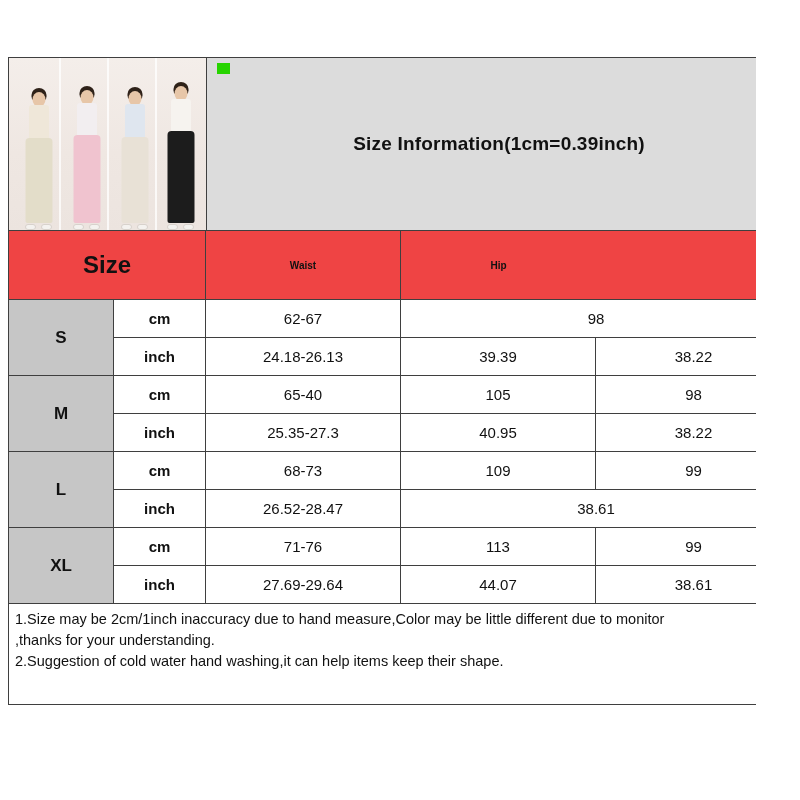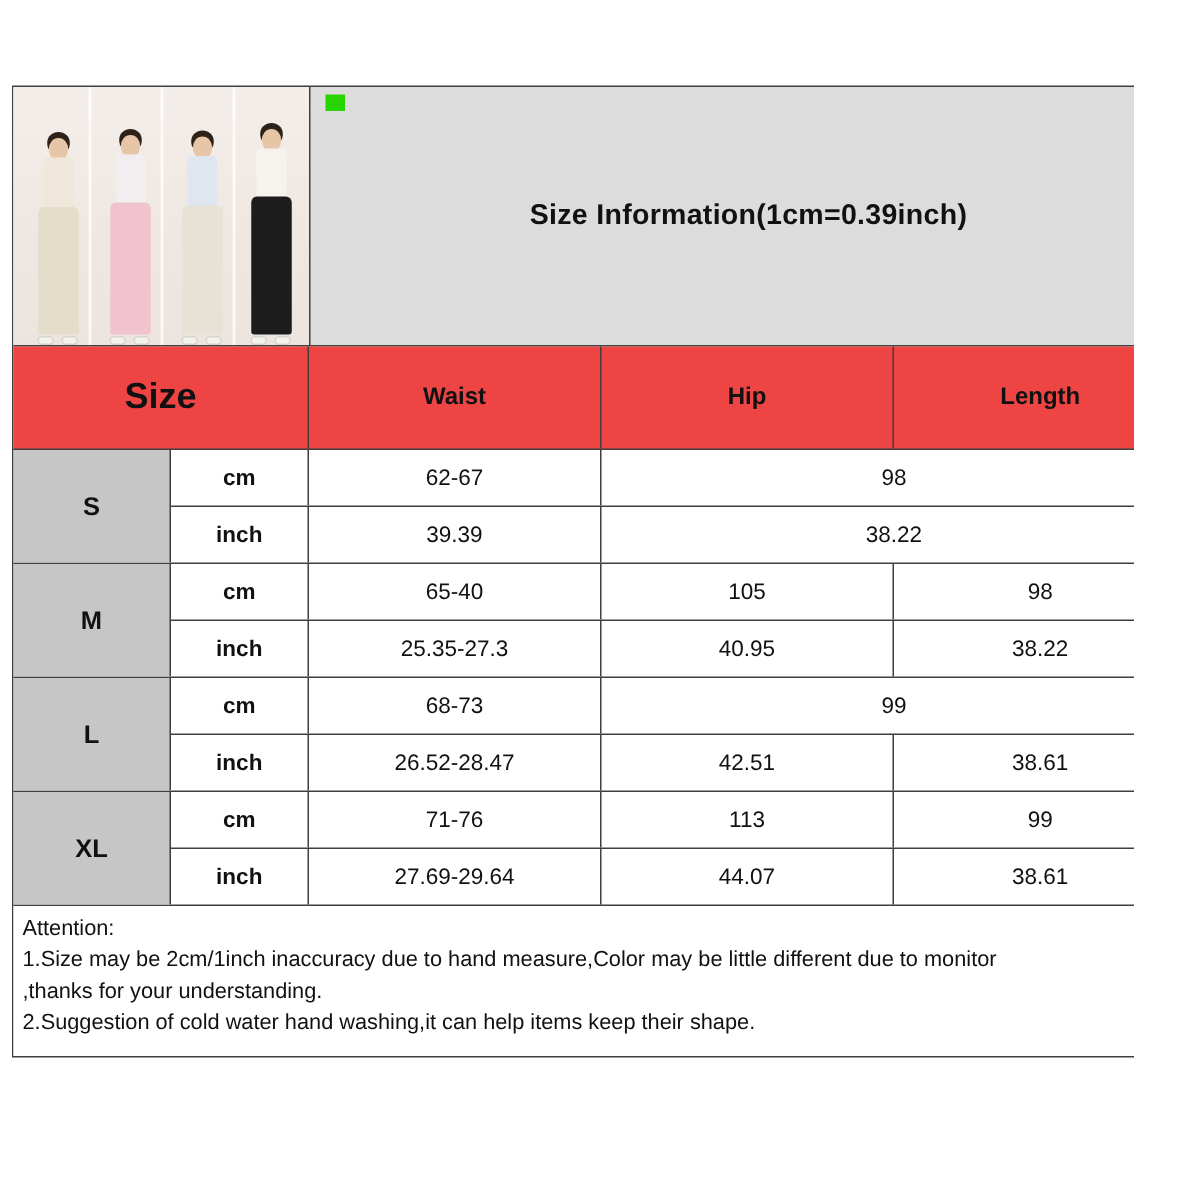--- a/index.html
+++ b/index.html
@@ -136,21 +136,21 @@
     flex: 0 0 68px;
     background: #ef4444;
     border-bottom: 1px solid #3f3f3f;
   }
   .cell {
     display: flex;
     align-items: center;
     justify-content: center;
     box-sizing: border-box;
     border-right: 1px solid #3f3f3f;
-    font-size: 16px;
+    font-size: 10px;
     color: #111111;
   }
   .cell:last-child { border-right: none; }
   .c-unit   { width: 92px;  flex: 0 0 92px; }
   .c-waist  { width: 195px; flex: 0 0 195px; }
   .c-hip    { width: 195px; flex: 0 0 195px; }
   .c-length { flex: 1 1 auto; }
   .size-head {
     width: 197px;
     flex: 0 0 197px;
@@ -258,33 +258,33 @@
       <div class="title-cell">
         <div class="green-mark"></div>
         <div class="title-text">Size Information(1cm=0.39inch)</div>
       </div>
     </div>
 
     <div class="colhead-row">
       <div class="cell size-head">Size</div>
       <div class="cell c-waist">Waist</div>
       <div class="cell c-hip">Hip</div>
-      <div class="cell c-length">Length</div>
     </div>
 
     <div class="group">
       <div class="size-cell">S</div>
       <div class="group-rows">
         <div class="grow top">
           <div class="cell c-unit unit-cell">cm</div>
           <div class="cell c-waist">62-67</div>
           <div class="cell c-length">98</div>
         </div>
         <div class="grow">
           <div class="cell c-unit unit-cell">inch</div>
+          <div class="cell c-waist">24.18-26.13</div>
           <div class="cell c-hip">39.39</div>
           <div class="cell c-length">38.22</div>
         </div>
       </div>
     </div>
 
     <div class="group">
       <div class="size-cell">M</div>
       <div class="group-rows">
         <div class="grow top">
@@ -301,26 +301,26 @@
         </div>
       </div>
     </div>
 
     <div class="group">
       <div class="size-cell">L</div>
       <div class="group-rows">
         <div class="grow top">
           <div class="cell c-unit unit-cell">cm</div>
           <div class="cell c-waist">68-73</div>
+          <div class="cell c-hip">109</div>
           <div class="cell c-length">99</div>
         </div>
         <div class="grow">
           <div class="cell c-unit unit-cell">inch</div>
           <div class="cell c-waist">26.52-28.47</div>
-          <div class="cell c-hip">42.51</div>
           <div class="cell c-length">38.61</div>
         </div>
       </div>
     </div>
 
     <div class="group">
       <div class="size-cell">XL</div>
       <div class="group-rows">
         <div class="grow top">
           <div class="cell c-unit unit-cell">cm</div>
@@ -331,20 +331,19 @@
         <div class="grow">
           <div class="cell c-unit unit-cell">inch</div>
           <div class="cell c-waist">27.69-29.64</div>
           <div class="cell c-hip">44.07</div>
           <div class="cell c-length">38.61</div>
         </div>
       </div>
     </div>
 
     <div class="attention">
-      <div>Attention:</div>
       <div>1.Size may be 2cm/1inch inaccuracy due to hand measure,Color may be little different due to monitor</div>
       <div>,thanks for your understanding.</div>
       <div>2.Suggestion of cold water hand washing,it can help items keep their shape.</div>
     </div>
 
   </div>
 </div>
 
 </body></html>

